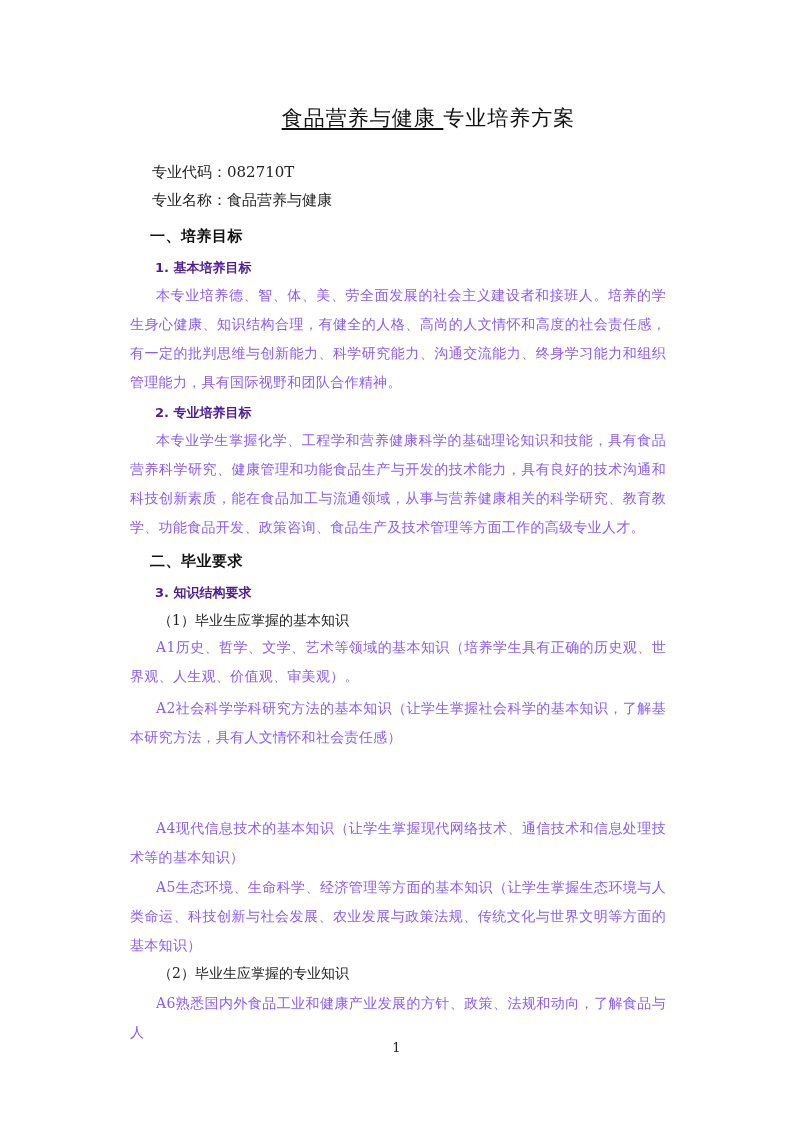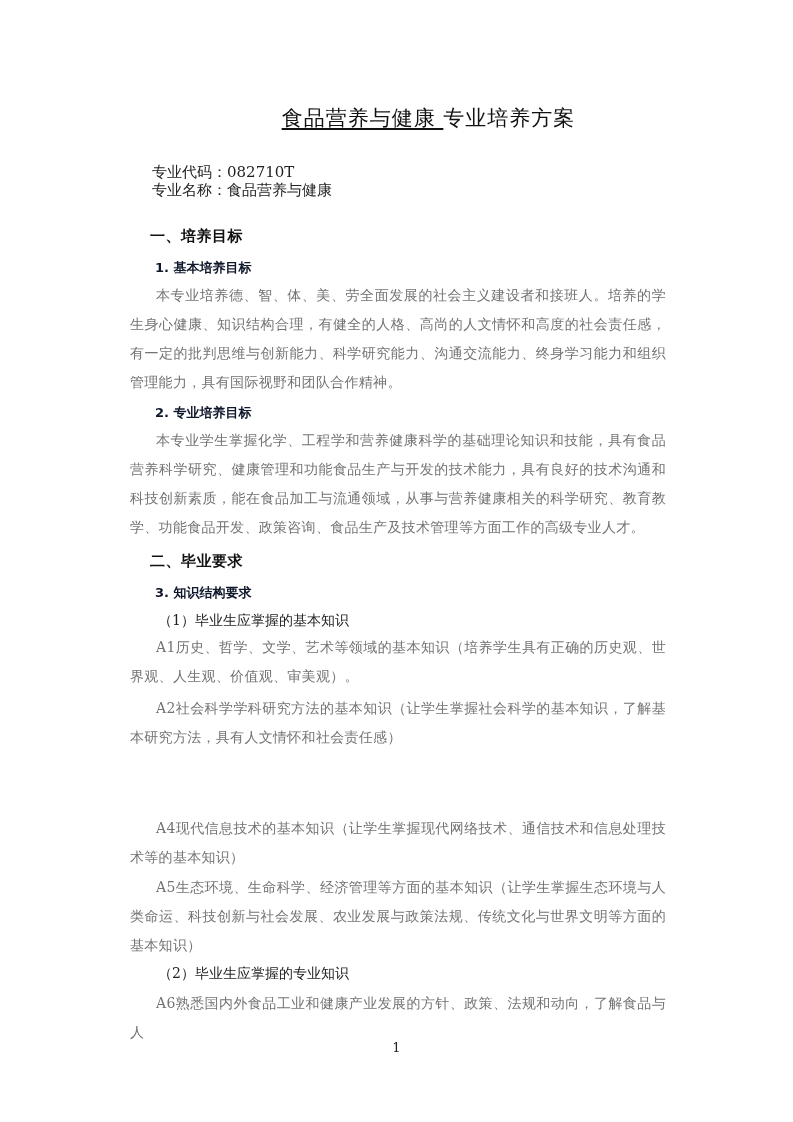--- a/index.html
+++ b/index.html
@@ -17,42 +17,42 @@
     .title .u { text-decoration: underline; text-underline-offset: 3px; text-decoration-thickness: 1.5px; white-space: pre; }
     .meta { position: absolute; left: 152px; font-size: 15px; color: #222; }
     .h1 {
       position: absolute; left: 150px;
       font-family: Liberation Sans, sans-serif;
       font-size: 15px; font-weight: bold; color: #111; letter-spacing: 0.5px;
     }
     .h2 {
       position: absolute; left: 155px;
       font-family: "DejaVu Sans", "Liberation Sans", sans-serif;
-      font-size: 13px; font-weight: bold; color: #0f172a;
+      font-size: 13px; font-weight: bold; color: #4c1d95;
     }
     .h3 { position: absolute; left: 158px; font-size: 14px; color: #222; }
     .para {
       position: absolute; left: 130px; width: 536px;
-      font-size: 14px; line-height: 29px; color: #737373;
+      font-size: 14px; line-height: 29px; color: #8b5cf6;
       text-indent: 26px; text-align: justify; margin: 0;
       letter-spacing: 0.3px;
     }
     .pageno { position: absolute; top: 1040px; left: 0; width: 793px; text-align: center; font-size: 13px; color: #222; }
   </style>
 </head>
 <body>
 
 <div class="page">
 
   <div class="title">
     <span class="u">食品营养与健康 </span><span>专业培养方案</span>
   </div>
 
   <div class="meta" style="top:163px;">专业代码：082710T</div>
-  <div class="meta" style="top:181px;">专业名称：食品营养与健康</div>
+  <div class="meta" style="top:191px;">专业名称：食品营养与健康</div>
 
   <div class="h1" style="top:227px;">一、培养目标</div>
   <div class="h2" style="top:259px;">1. 基本培养目标</div>
   <p class="para" style="top:281px;">本专业培养德、智、体、美、劳全面发展的社会主义建设者和接班人。培养的学生身心健康、知识结构合理，有健全的人格、高尚的人文情怀和高度的社会责任感，有一定的批判思维与创新能力、科学研究能力、沟通交流能力、终身学习能力和组织管理能力，具有国际视野和团队合作精神。</p>
 
   <div class="h2" style="top:404px;">2. 专业培养目标</div>
   <p class="para" style="top:426px;">本专业学生掌握化学、工程学和营养健康科学的基础理论知识和技能，具有食品营养科学研究、健康管理和功能食品生产与开发的技术能力，具有良好的技术沟通和科技创新素质，能在食品加工与流通领域，从事与营养健康相关的科学研究、教育教学、功能食品开发、政策咨询、食品生产及技术管理等方面工作的高级专业人才。</p>
 
   <div class="h1" style="top:552px;">二、毕业要求</div>
   <div class="h2" style="top:584px;">3. 知识结构要求</div>

